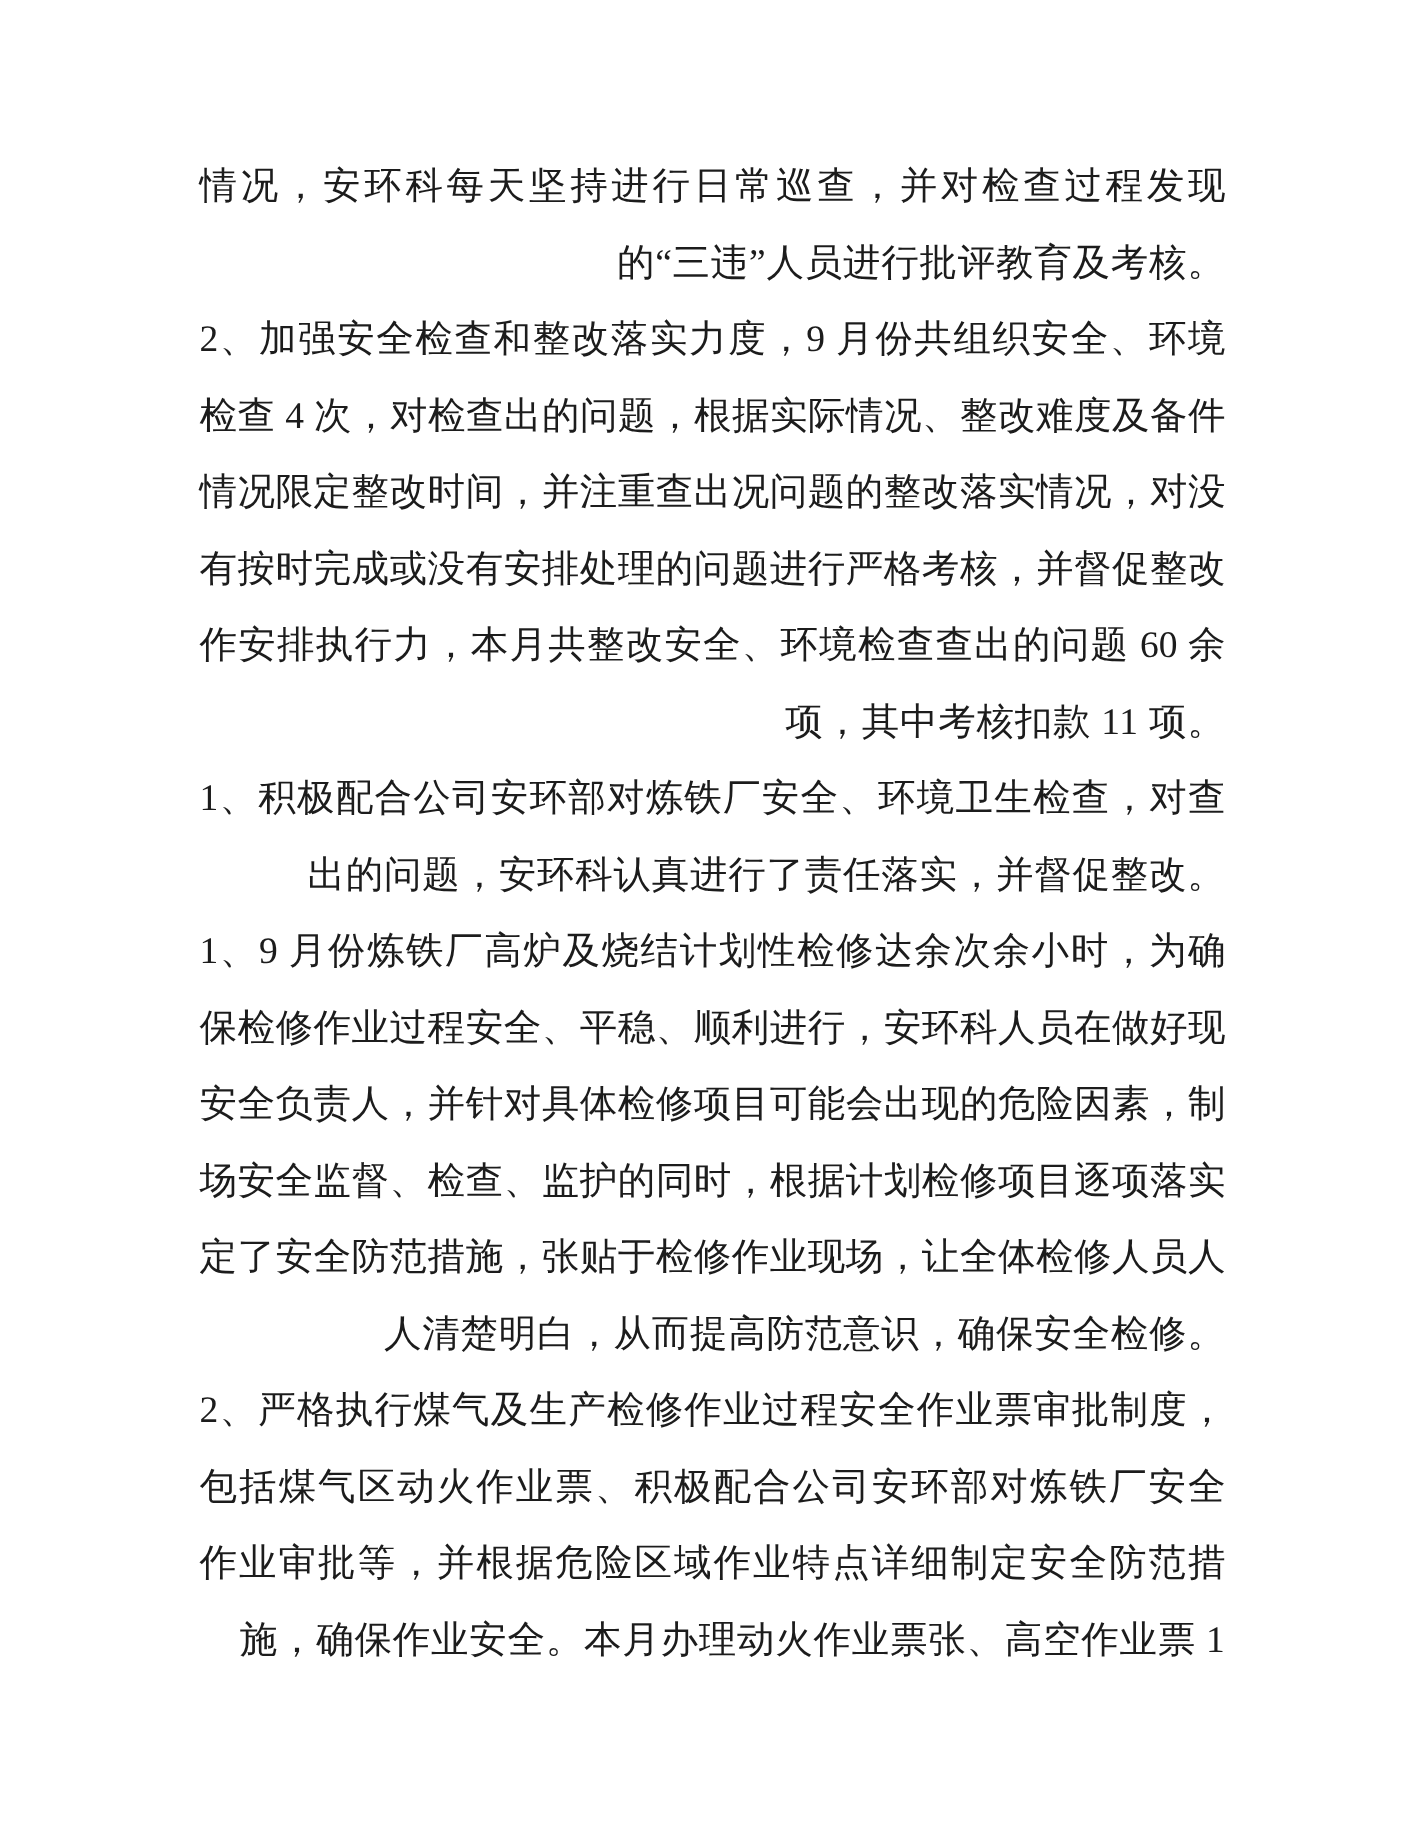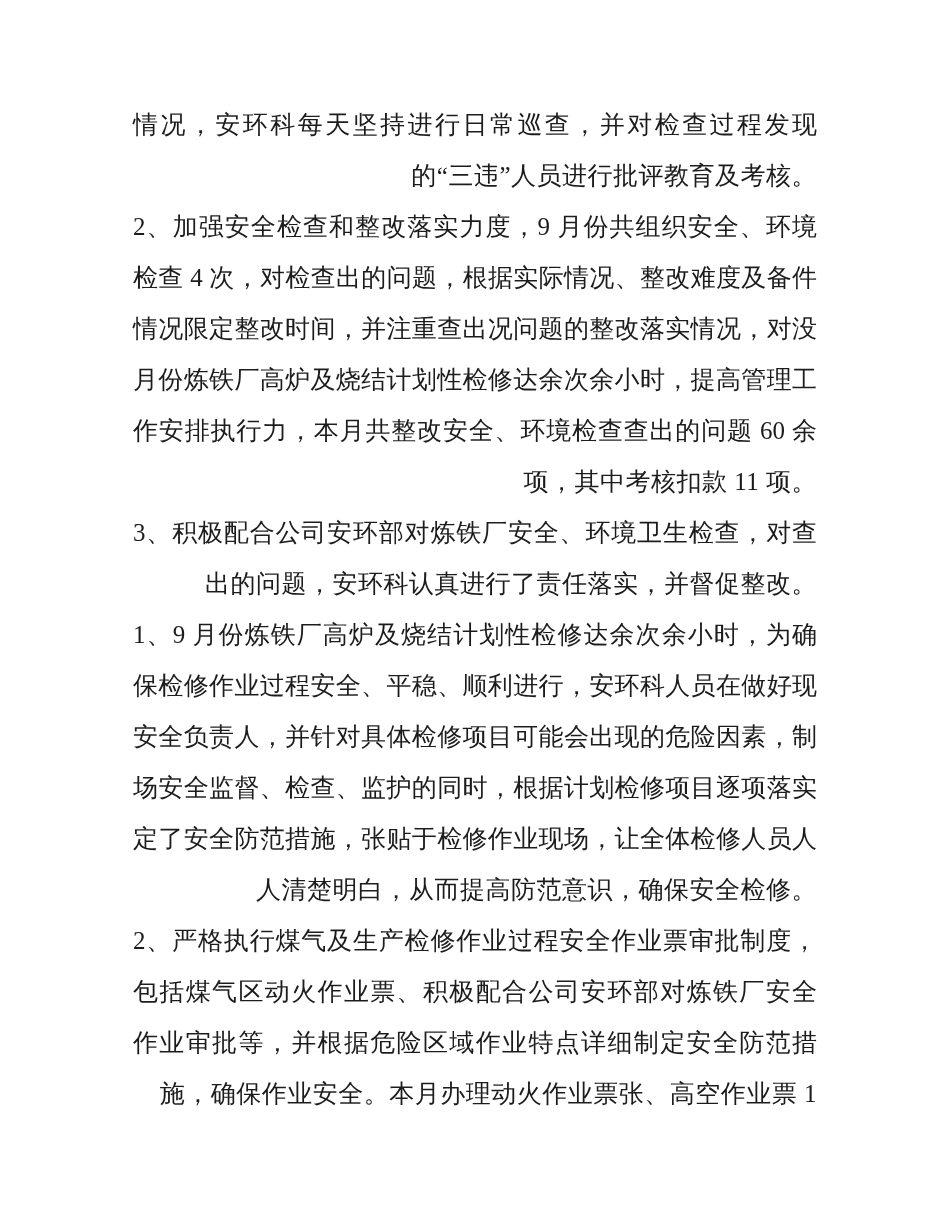--- a/index.html
+++ b/index.html
@@ -44,24 +44,24 @@
 </head>
 <body>
 
 <div class="page">
   <div class="textblock">
     <div class="line j">情况，安环科每天坚持进行日常巡查，并对检查过程发现</div>
     <div class="line">的“三违”人员进行批评教育及考核。</div>
     <div class="line j">2、加强安全检查和整改落实力度，9 月份共组织安全、环境</div>
     <div class="line j">检查 4 次，对检查出的问题，根据实际情况、整改难度及备件</div>
     <div class="line j">情况限定整改时间，并注重查出况问题的整改落实情况，对没</div>
-    <div class="line j">月份炼铁厂高炉及烧结计划性检修达余次余小时，提高管理工</div>
+    <div class="line j">有按时完成或没有安排处理的问题进行严格考核，并督促整改</div>
     <div class="line j">作安排执行力，本月共整改安全、环境检查查出的问题 60 余</div>
     <div class="line">项，其中考核扣款 11 项。</div>
-    <div class="line j">3、积极配合公司安环部对炼铁厂安全、环境卫生检查，对查</div>
+    <div class="line j">1、积极配合公司安环部对炼铁厂安全、环境卫生检查，对查</div>
     <div class="line">出的问题，安环科认真进行了责任落实，并督促整改。</div>
     <div class="line j">1、9 月份炼铁厂高炉及烧结计划性检修达余次余小时，为确</div>
     <div class="line j">保检修作业过程安全、平稳、顺利进行，安环科人员在做好现</div>
     <div class="line j">安全负责人，并针对具体检修项目可能会出现的危险因素，制</div>
     <div class="line j">场安全监督、检查、监护的同时，根据计划检修项目逐项落实</div>
     <div class="line j">定了安全防范措施，张贴于检修作业现场，让全体检修人员人</div>
     <div class="line">人清楚明白，从而提高防范意识，确保安全检修。</div>
     <div class="line j">2、严格执行煤气及生产检修作业过程安全作业票审批制度，</div>
     <div class="line j">包括煤气区动火作业票、积极配合公司安环部对炼铁厂安全</div>
     <div class="line j">作业审批等，并根据危险区域作业特点详细制定安全防范措</div>

